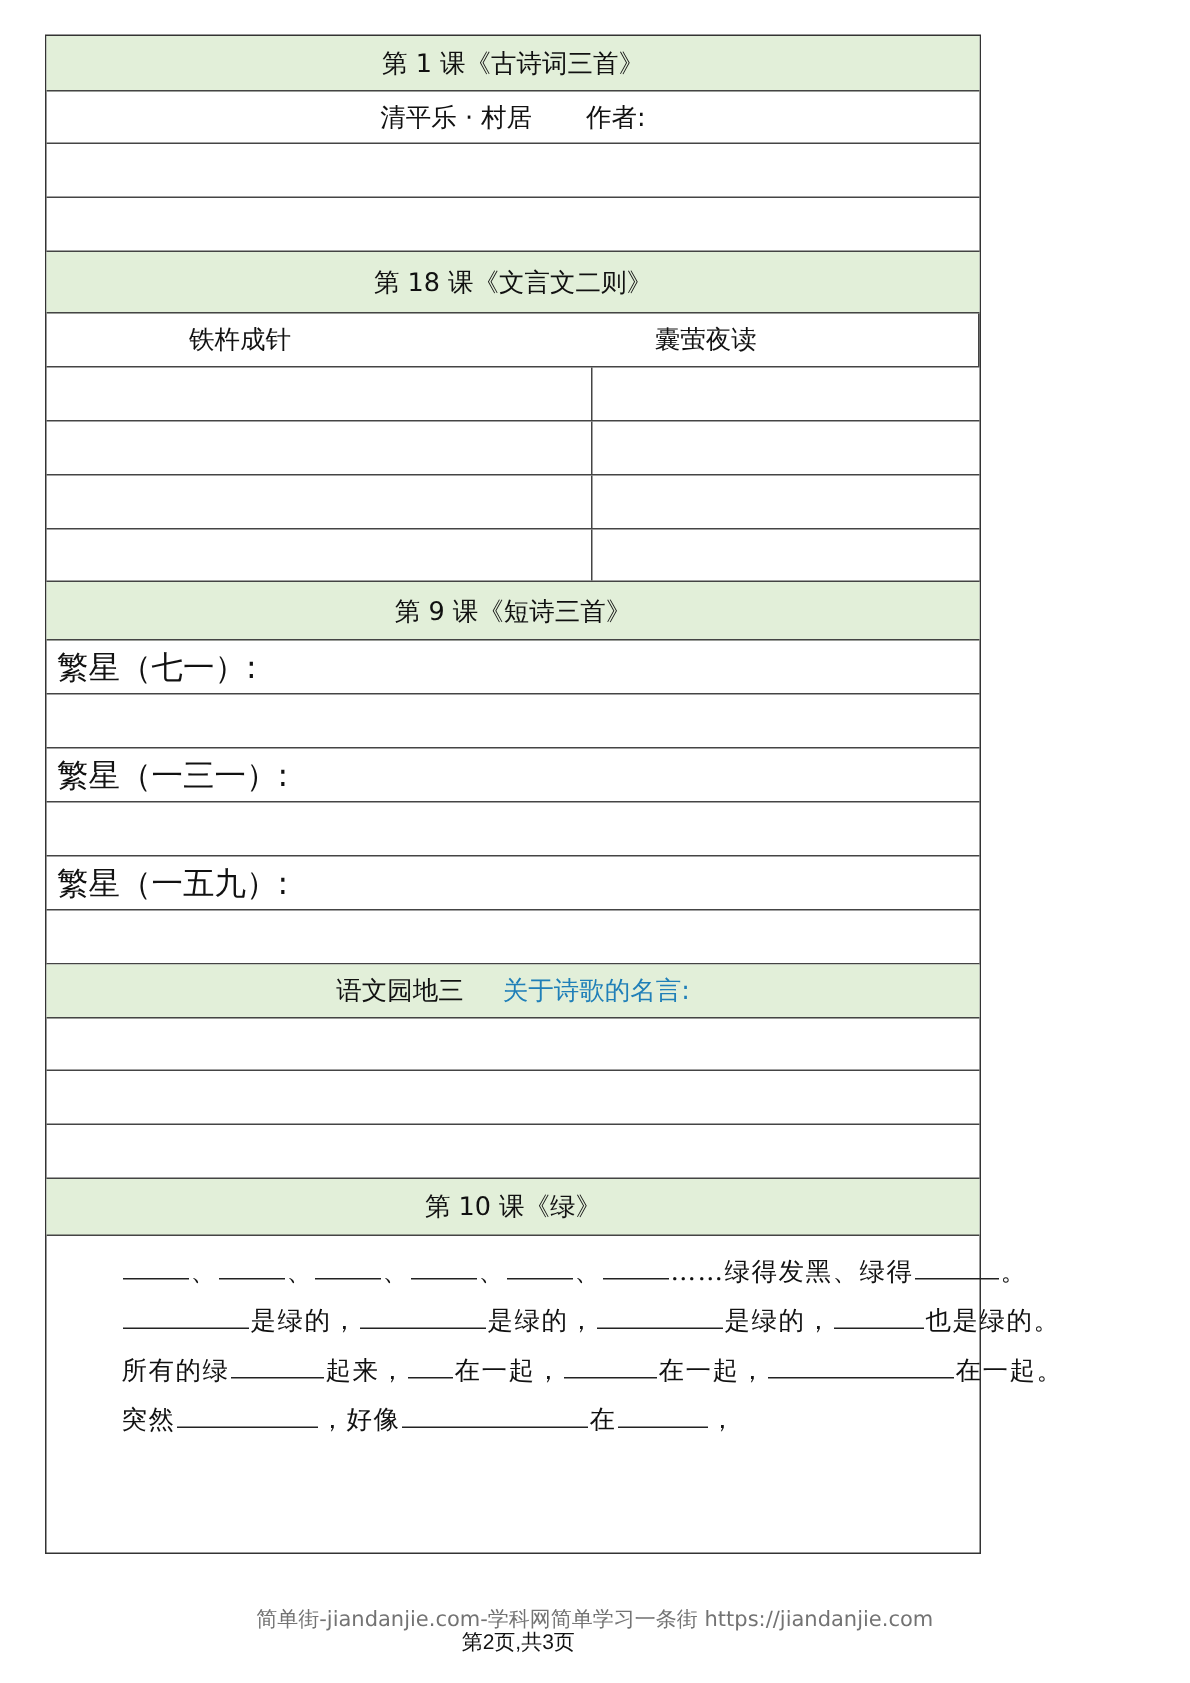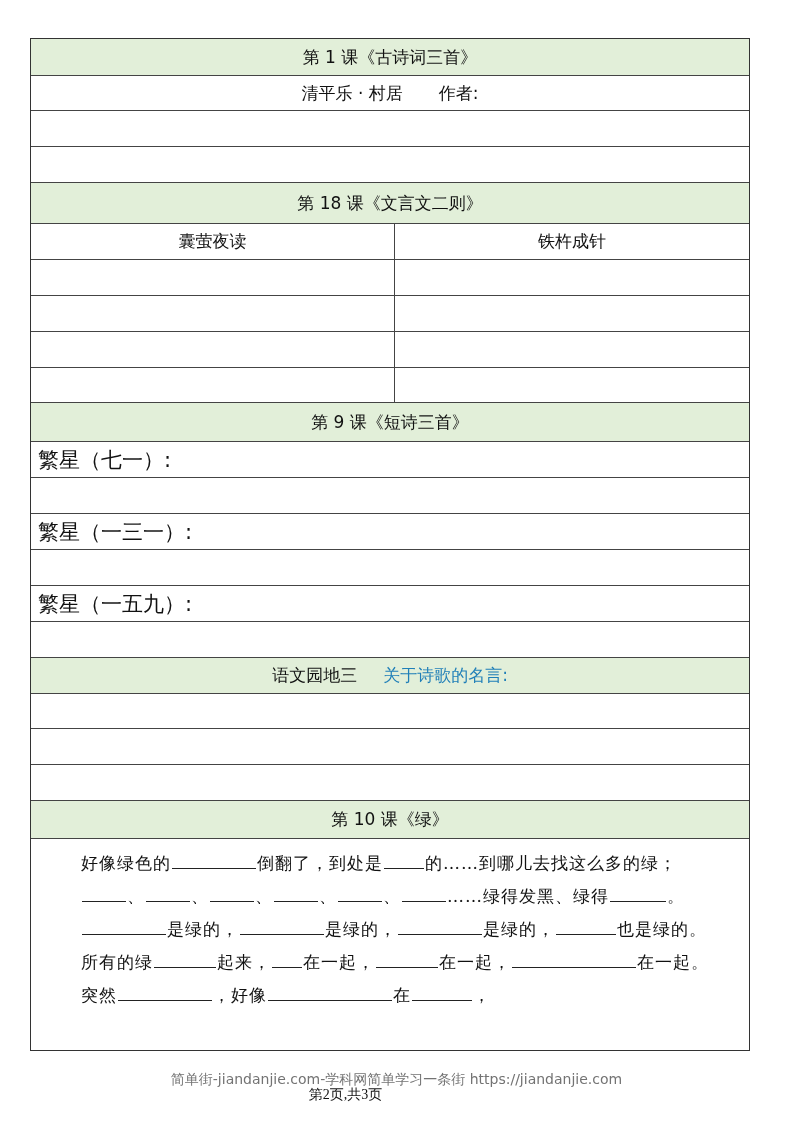--- a/index.html
+++ b/index.html
@@ -1,20 +1,20 @@
 <!DOCTYPE html>
 <html><head>
   <meta charset="utf-8">
   <style>
     * { box-sizing: border-box; margin: 0; padding: 0; }
     html, body { width: 793px; height: 1122px; background: #ffffff; }
     body { position: relative; font-family: "DejaVu Sans", "Liberation Sans", sans-serif; color: #111; overflow: hidden; }
 
     .sheet {
-      position: absolute; left: 30px; top: 38px; width: 720px;
+      position: absolute; left: 30px; top: 23px; width: 624px;
       border: 1px solid #333;
     }
     .row { position: relative; width: 100%; border-bottom: 1px solid #444; display: flex; align-items: center; }
     .row:last-child { border-bottom: none; }
     .hdr { background: #e2efd9; justify-content: center; font-size: 17px; color: #111; }
     .center { justify-content: center; font-size: 17px; }
     .left { justify-content: flex-start; padding-left: 7px; font-size: 21px; }
     .blank { }
     .split { display: flex; padding: 0; }
     .split .cell { flex: 0 0 364px; height: 100%; border-right: 1px solid #444; display: flex; align-items: center; justify-content: center; font-size: 17px; }
@@ -25,21 +25,21 @@
     .passage { display: block; padding: 8px 8px 0 50px; font-family: "DejaVu Serif", "Liberation Serif", serif; font-size: 17px; }
     .pline { height: 33px; line-height: 33px; white-space: nowrap; letter-spacing: 1px; }
     .blank-u { display: inline-block; border-bottom: 1px solid #222; height: 20px; vertical-align: baseline; margin: 0 1px; }
 
     .footer-wm {
       position: absolute; left: 0; width: 793px; top: 1071px; text-align: center;
       font-size: 14px; color: #737373; font-family: "DejaVu Sans", sans-serif;
     }
     .footer-pg {
       position: absolute; left: 0; width: 691px; top: 1086px; text-align: center;
-      font-size: 14px; color: #111; font-family: Liberation Serif, serif;
+      font-size: 14px; color: #111; font-family: Liberation Sans, sans-serif;
     }
   </style>
 </head>
 <body>
 
 <div class="sheet">
 
   <div class="row hdr" style="height:37px">
     <span>第 1 课《古诗词三首》</span>
   </div>
@@ -48,22 +48,22 @@
     <span class="gap"></span>
     <span>作者:</span>
   </div>
   <div class="row blank" style="height:36px"></div>
   <div class="row blank" style="height:36px"></div>
 
   <div class="row hdr" style="height:41px">
     <span>第 18 课《文言文二则》</span>
   </div>
   <div class="row split" style="height:36px">
+    <div class="cell r">铁杵成针</div>
     <div class="cell">囊萤夜读</div>
-    <div class="cell r">铁杵成针</div>
   </div>
   <div class="row split" style="height:36px">
     <div class="cell"></div>
     <div class="cell r"></div>
   </div>
   <div class="row split" style="height:36px">
     <div class="cell"></div>
     <div class="cell r"></div>
   </div>
   <div class="row split" style="height:36px">
@@ -98,23 +98,20 @@
   </div>
   <div class="row blank" style="height:35px"></div>
   <div class="row blank" style="height:36px"></div>
   <div class="row blank" style="height:36px"></div>
 
   <div class="row hdr" style="height:38px">
     <span>第 10 课《绿》</span>
   </div>
   <div class="row passage" style="height:211px">
     <div class="pline">
-      <span>好像绿色的</span><span class="blank-u" style="width:84px"></span><span>倒翻了，到处是</span><span class="blank-u" style="width:40px"></span><span>的……到哪儿去找这么多的绿；</span>
-    </div>
-    <div class="pline">
       <span class="blank-u" style="width:44px"></span><span>、</span><span class="blank-u" style="width:44px"></span><span>、</span><span class="blank-u" style="width:44px"></span><span>、</span><span class="blank-u" style="width:44px"></span><span>、</span><span class="blank-u" style="width:44px"></span><span>、</span><span class="blank-u" style="width:44px"></span><span>……绿得发黑、绿得</span><span class="blank-u" style="width:56px"></span><span>。</span>
     </div>
     <div class="pline">
       <span class="blank-u" style="width:84px"></span><span>是绿的，</span><span class="blank-u" style="width:84px"></span><span>是绿的，</span><span class="blank-u" style="width:84px"></span><span>是绿的，</span><span class="blank-u" style="width:60px"></span><span>也是绿的。</span>
     </div>
     <div class="pline">
       <span>所有的绿</span><span class="blank-u" style="width:62px"></span><span>起来，</span><span class="blank-u" style="width:30px"></span><span>在一起，</span><span class="blank-u" style="width:62px"></span><span>在一起，</span><span class="blank-u" style="width:124px"></span><span>在一起。</span>
     </div>
     <div class="pline">
       <span>突然</span><span class="blank-u" style="width:94px"></span><span>，好像</span><span class="blank-u" style="width:124px"></span><span>在</span><span class="blank-u" style="width:60px"></span><span>，</span>

